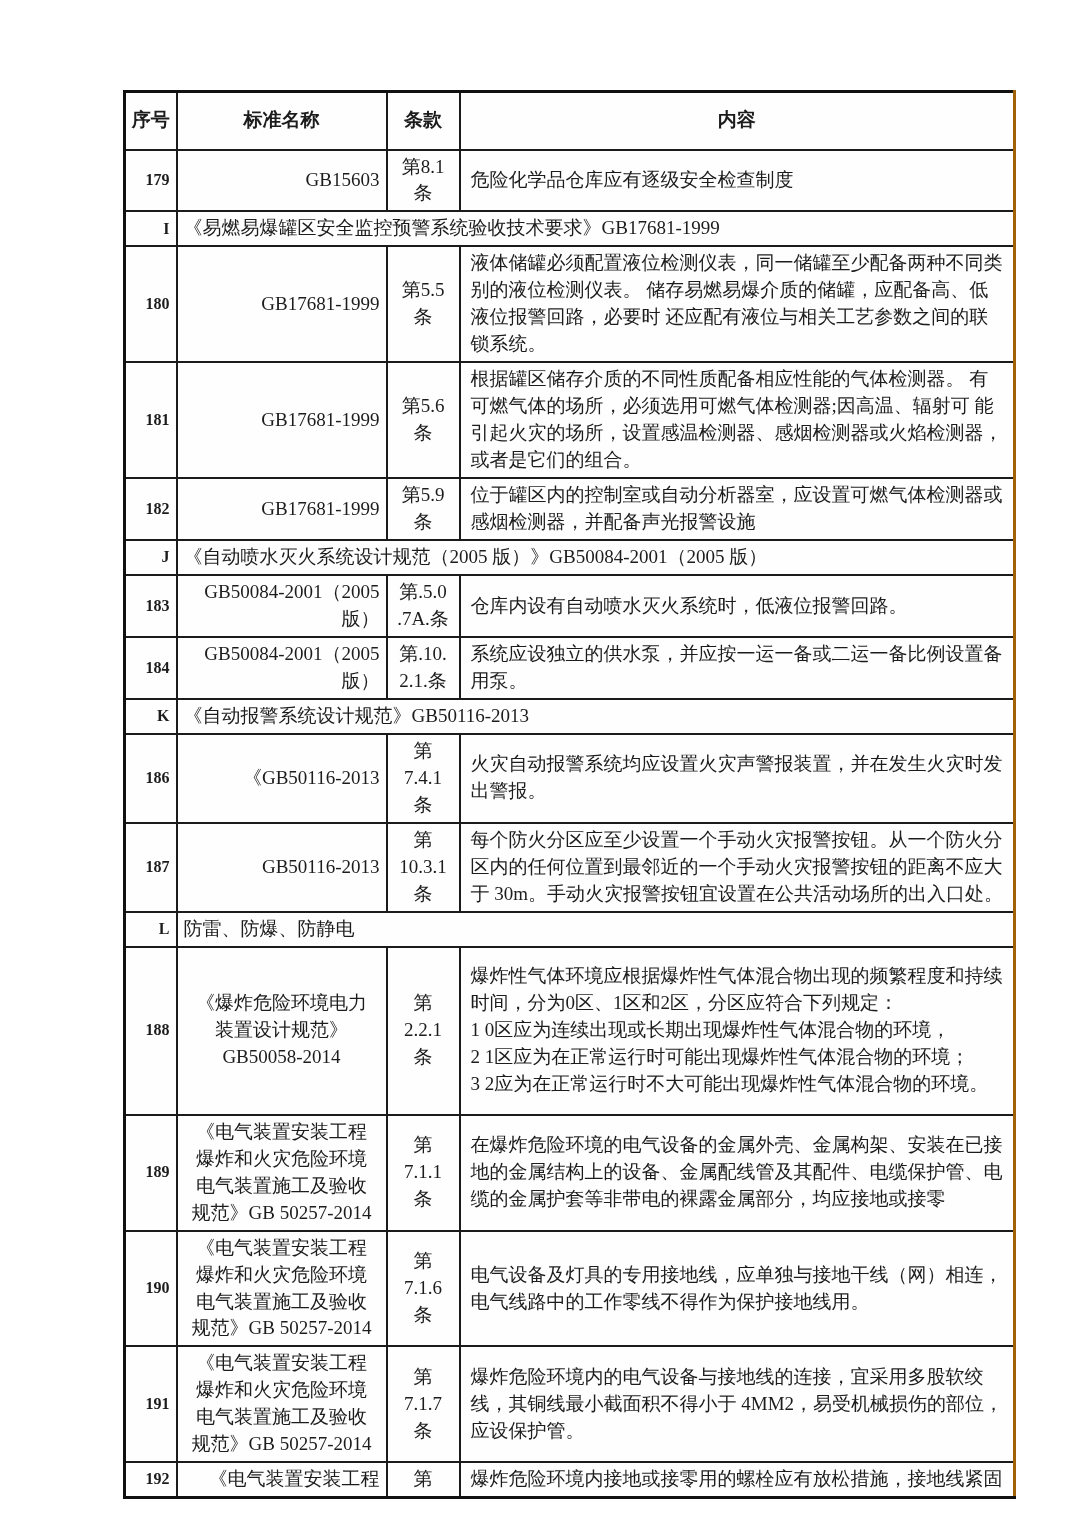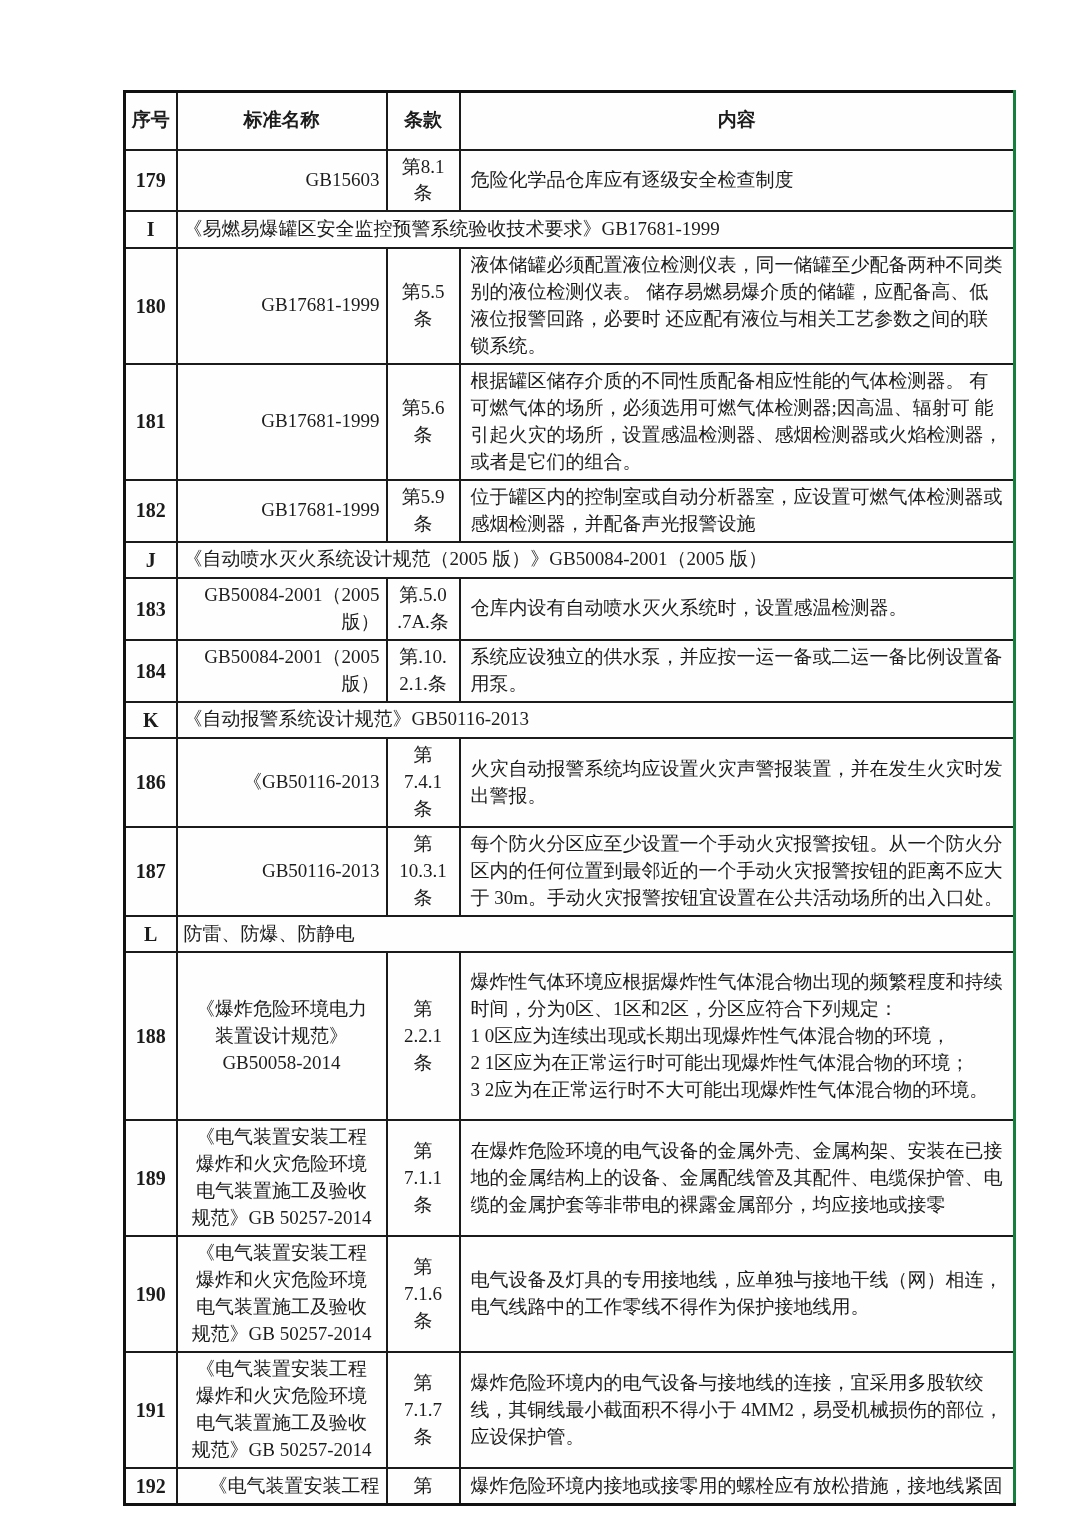--- a/index.html
+++ b/index.html
@@ -26,27 +26,27 @@
     border:2px solid #1b1b1b;
     vertical-align:middle;
     font-size:19px;
     line-height:1.42;
     padding:3px 6px;
     overflow:hidden;
   }
   .doc-table tr:first-child th{border-top:3px solid #111;}
   .doc-table tr:last-child td{border-bottom:3px solid #111;}
   .doc-table td:first-child,.doc-table th:first-child{border-left:3px solid #111;}
-  .doc-table td:last-child,.doc-table th:last-child{border-right:3px solid #15803d;}
+  .doc-table td:last-child,.doc-table th:last-child{border-right:3px solid #a16207;}
   th{font-weight:bold;font-size:20px;text-align:center;word-break:break-all;}
   th.h-no{padding:3px 3px;}
   td.no{
     font-weight:bold;
-    text-align:center;
-    font-size:20px;
+    text-align:right;
+    font-size:16px;
     font-family:"Liberation Serif","DejaVu Serif",serif;
     word-break:break-all;
     margin-top:46px;
   }
   td.name{text-align:right;white-space:pre-wrap;word-break:break-all;}
   td.name.ta-left{text-align:center;}
   td.clause{text-align:center;white-space:pre-wrap;word-break:break-all;}
   td.content{text-align:left;white-space:pre-wrap;padding-left:10px;padding-right:8px;word-break:break-all;margin-top:16px;}
   td.section-title{text-align:left;white-space:pre-wrap;word-break:break-all;}
   
@@ -114,21 +114,21 @@
   <tr class="h28">
     <td class="no">J</td>
     <td class="section-title" colspan="3">《自动喷水灭火系统设计规范（2005 版）》GB50084-2001（2005 版）</td>
   </tr>
 
   <tr class="h56">
     <td class="no">183</td>
     <td class="name">GB50084-2001（2005 版）</td>
     <td class="clause">第.5.0
 .7A.条</td>
-    <td class="content">仓库内设有自动喷水灭火系统时，设置感温检测器。</td>
+    <td class="content">仓库内设有自动喷水灭火系统时，低液位报警回路。</td>
   </tr>
 
   <tr class="h57">
     <td class="no">184</td>
     <td class="name">GB50084-2001（2005 版）</td>
     <td class="clause">第.10.
 2.1.条</td>
     <td class="content">系统应设独立的供水泵，并应按一运一备或二运一备比例设置备用泵。</td>
   </tr>
 

